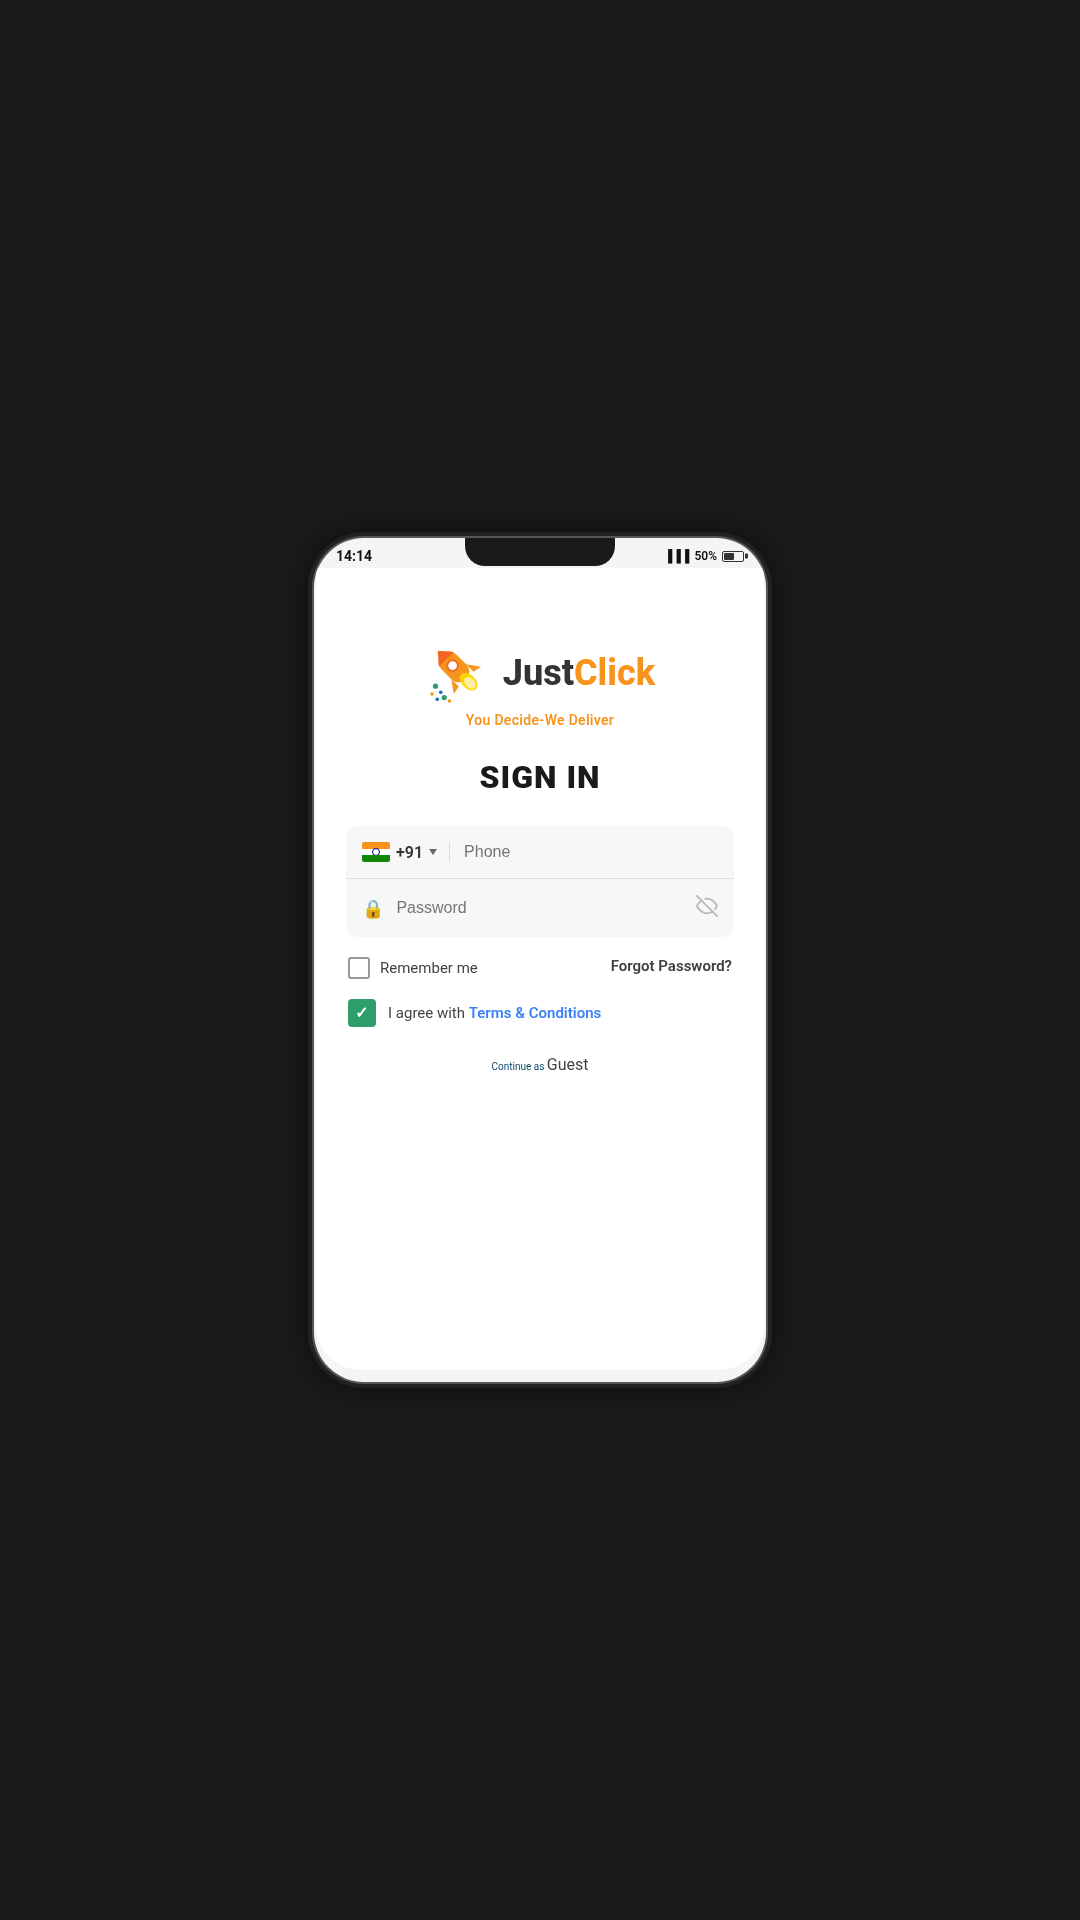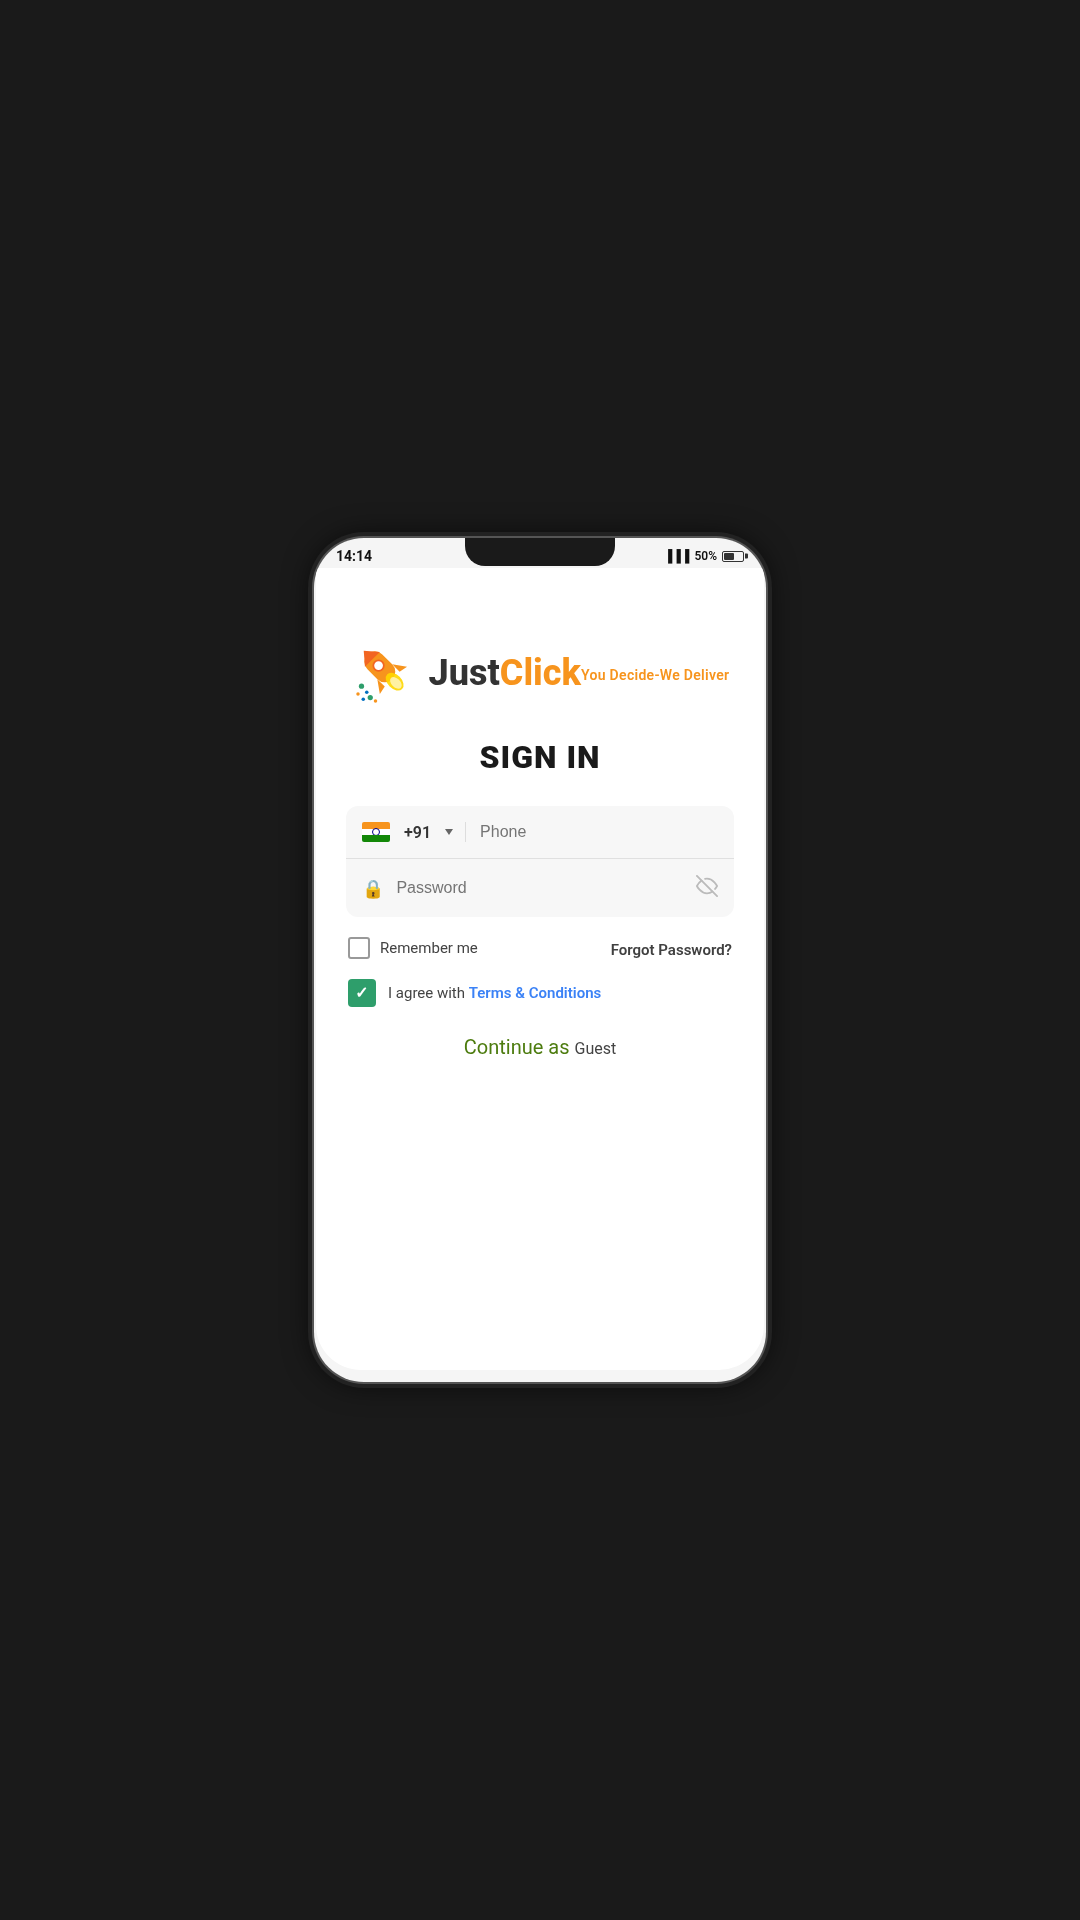--- a/index.html
+++ b/index.html
@@ -104,21 +104,21 @@
       border-radius: 0 0 45px 45px;
       padding: 30px 30px 40px;
       display: flex;
       flex-direction: column;
       align-items: center;
     }
 
     
     .logo-area {
       display: flex;
-      flex-direction: row;
+      flex-direction: column;
       align-items: center;
       margin-top: 40px;
       margin-bottom: 30px;
     }
 
     .logo-container {
       display: flex;
       align-items: center;
       gap: 8px;
     }
@@ -169,21 +169,21 @@
     .phone-row {
       display: flex;
       align-items: center;
       padding: 16px 16px;
       border-bottom: 1px solid #e0e0e0;
     }
 
     .country-selector {
       display: flex;
       align-items: center;
-      gap: 14px;
+      gap: 6px;
       cursor: pointer;
       padding-right: 12px;
       border-right: 1px solid #ddd;
       margin-right: 14px;
     }
 
     .flag-icon {
       width: 28px;
       height: 20px;
       border-radius: 2px;
@@ -256,21 +256,21 @@
     .eye-icon {
       color: #bbb;
       font-size: 18px;
       cursor: pointer;
     }
 
     
     .options-row {
       display: flex;
       justify-content: space-between;
-      align-items: flex-end;
+      align-items: flex-start;
       width: 100%;
       margin-bottom: 20px;
       padding: 0 2px;
     }
 
     .remember-me {
       display: flex;
       align-items: center;
       gap: 10px;
       cursor: pointer;
@@ -366,22 +366,22 @@
       border-radius: 10px;
       color: #fff;
       font-size: 20px;
       font-weight: 700;
       cursor: pointer;
       text-align: center;
     }
 
     
     .guest-text {
-      font-size: 20px;
-      color: #4d7c0f;
+      font-size: 10px;
+      color: #0c4a6e;
     }
 
     .guest-link {
       font-weight: 400;
       color: #444;
       cursor: pointer;
     }
   </style>
 </head>
 <body>

